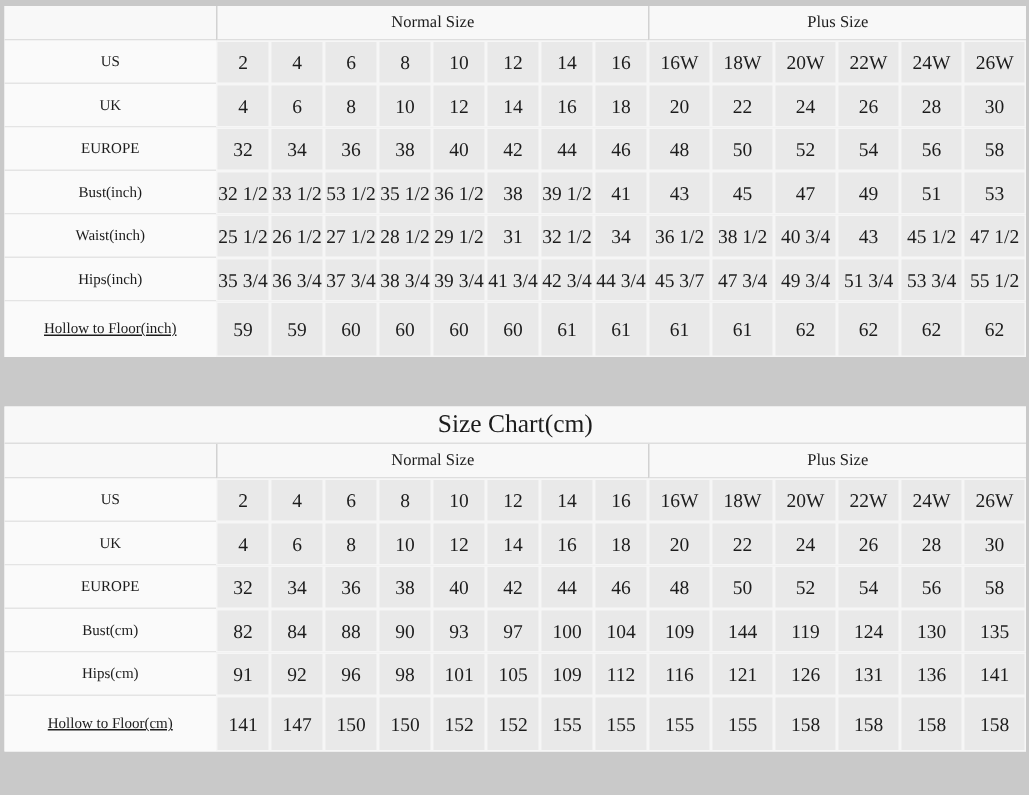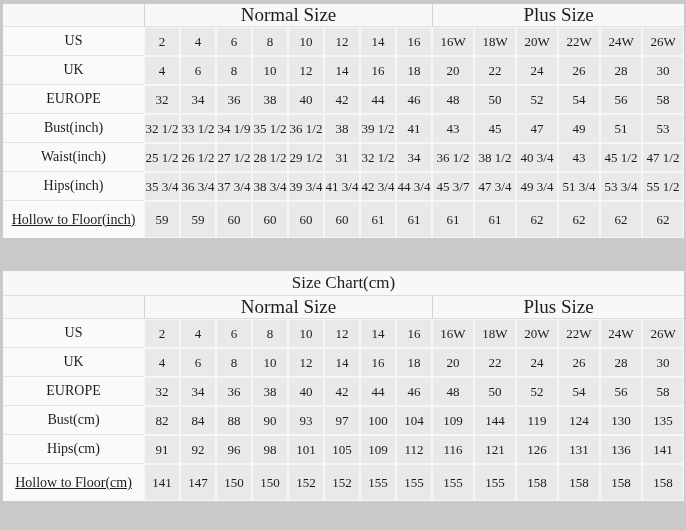--- a/index.html
+++ b/index.html
@@ -47,28 +47,28 @@
     font-size: 17px;
     border-bottom: 1px solid #dedede;
     background: #f8f8f8;
   }
   td.group-spacer {
     border-bottom: 1px solid #dedede;
     background: #f8f8f8;
   }
   td.group-cell {
     height: 22px;
-    font-size: 19px;
+    font-size: 11px;
     border-bottom: 1px solid #dedede;
     border-left: 1px solid #d2d2d2;
     background: #f8f8f8;
   }
   td.label-cell {
     height: 27px;
-    font-size: 14px;
+    font-size: 10px;
     background: #fafafa;
     border-bottom: 1px solid #e4e4e4;
   }
   td.data-cell {
     height: 27px;
     font-size: 13px;
     background: #e9e9e9;
     border: 1px solid #f6f6f6;
   }
   tr.tall td.label-cell,
@@ -151,21 +151,21 @@
           <td class="data-cell">50</td>
           <td class="data-cell">52</td>
           <td class="data-cell">54</td>
           <td class="data-cell">56</td>
           <td class="data-cell">58</td>
         </tr>
         <tr>
           <td class="label-cell">Bust(inch)</td>
           <td class="data-cell">32 1/2</td>
           <td class="data-cell">33 1/2</td>
-          <td class="data-cell">34 1/9</td>
+          <td class="data-cell">53 1/2</td>
           <td class="data-cell">35 1/2</td>
           <td class="data-cell">36 1/2</td>
           <td class="data-cell">38</td>
           <td class="data-cell">39 1/2</td>
           <td class="data-cell">41</td>
           <td class="data-cell">43</td>
           <td class="data-cell">45</td>
           <td class="data-cell">47</td>
           <td class="data-cell">49</td>
           <td class="data-cell">51</td>

